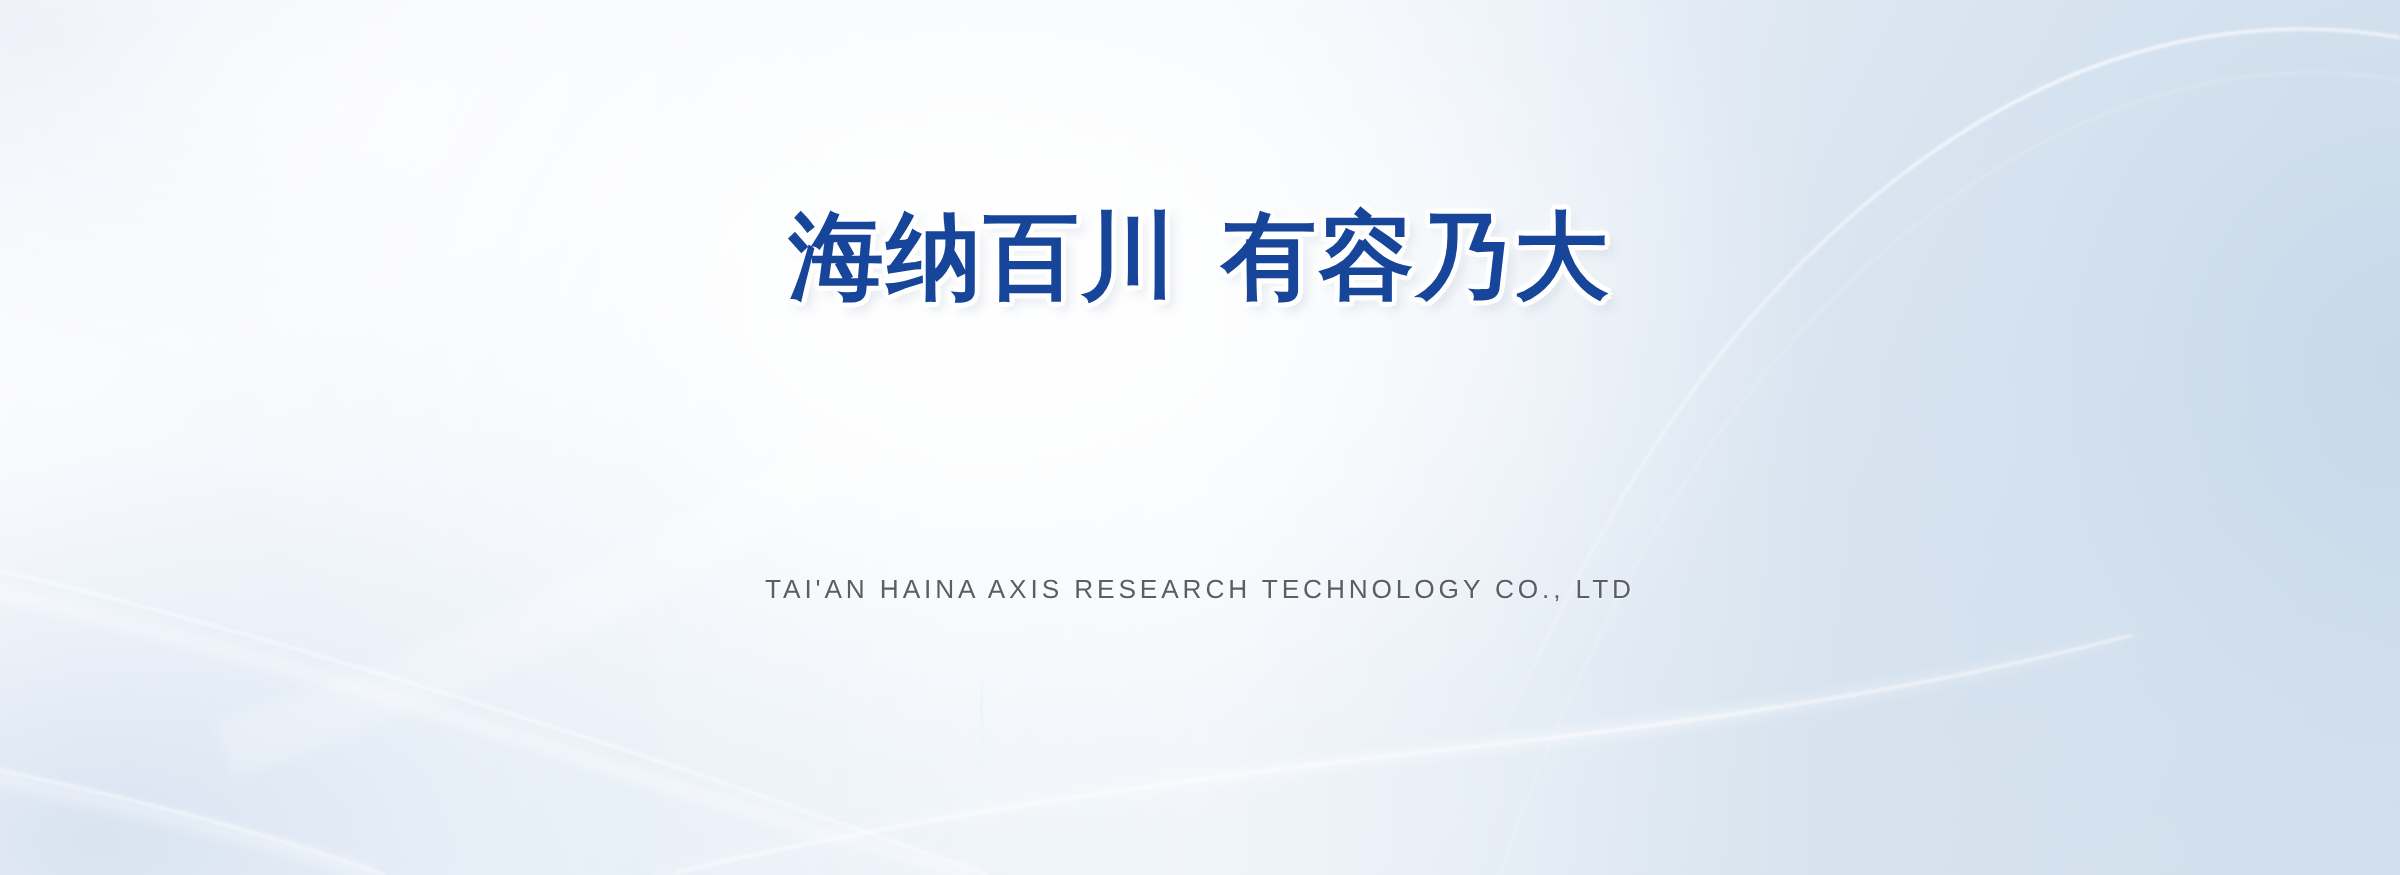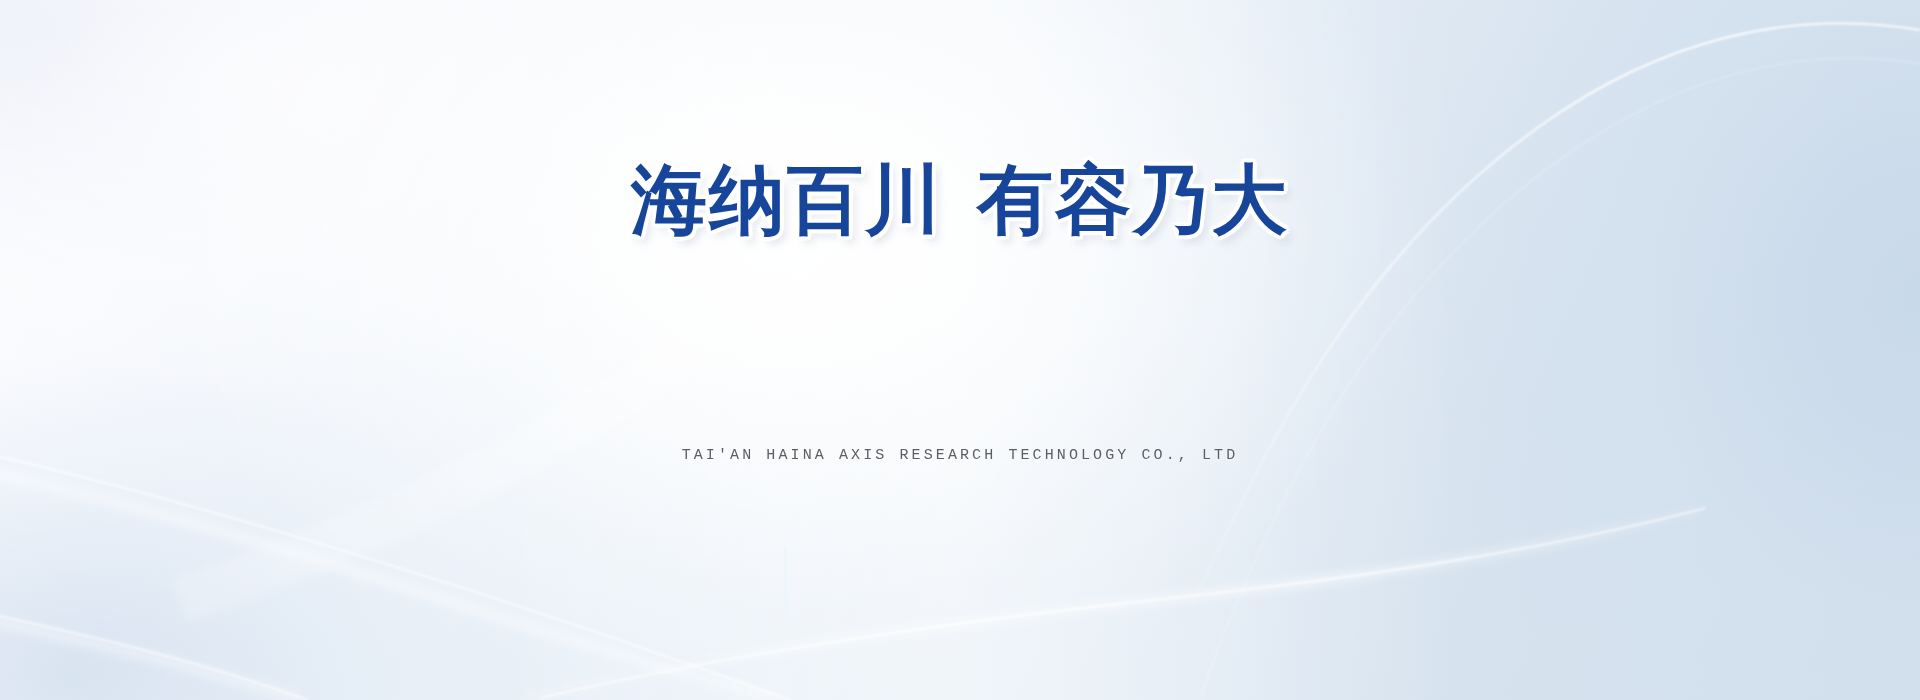--- a/index.html
+++ b/index.html
@@ -8,21 +8,21 @@
     padding: 0;
     background: #ffffff;
   }
   * { box-sizing: border-box; }
 
   .banner {
     position: relative;
     width: 1920px;
     height: 700px;
     overflow: hidden;
-    font-family: Liberation Mono, monospace;
+    font-family: Liberation Sans, sans-serif;
     
     background:
       linear-gradient(118deg,
         #fdfdff 0%,
         #f4f7fc 18%,
         #eaf1f8 38%,
         #dfe9f4 58%,
         #d7e3ef 76%,
         #d2dfec 100%);
   }
@@ -153,27 +153,27 @@
     font-size: 36px;
     line-height: 1.2;
     font-weight: 700;
     letter-spacing: 1.5px;
     color: #232323;
     white-space: nowrap;
     text-shadow: 0 1px 2px rgba(255,255,255,0.85);
   }
 
   .subtitle-en {
-    margin: 4px;
+    margin: 16px;
     position: absolute;
     top: 443px;
     left: 0;
     right: 0;
     text-align: center;
-    font-size: 15px;
+    font-size: 21px;
     line-height: 1.2;
     font-weight: 400;
     letter-spacing: 3.1px;
     color: #5b5f63;
     white-space: nowrap;
     text-shadow: 0 1px 2px rgba(255,255,255,0.8);
   }
 </style>
 </head>
 <body>

